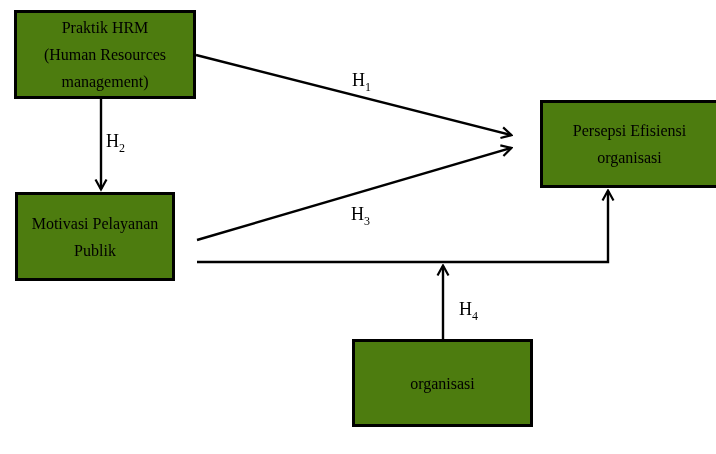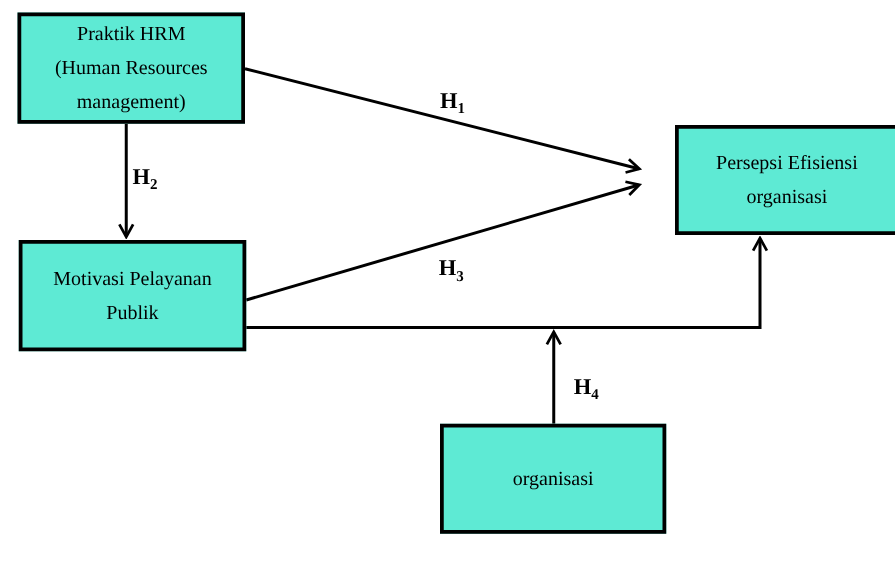--- a/index.html
+++ b/index.html
@@ -14,38 +14,37 @@
   }
   .edges-layer {
     position: absolute;
     left: 0; top: 0;
     width: 716px; height: 454px;
   }
   .node {
     position: absolute;
     box-sizing: border-box;
     border: 3px solid #000000;
-    background: #5eead4;
+    background: #4d7c0f;
     display: flex;
     align-items: center;
     justify-content: center;
     text-align: center;
   }
   .node-text { width: 100%; }
   .node-line {
     font-size: 16px;
     line-height: 27px;
     white-space: nowrap;
   }
   .edge-label {
     position: absolute;
     font-size: 18px;
     line-height: 20px;
     white-space: nowrap;
-    font-weight: bold;
   }
   .edge-label sub {
     font-size: 12px;
     line-height: 0;
   }
 </style>
 </head>
 <body>
 
 <div class="diagram">
@@ -64,21 +63,21 @@
   </svg>
 
   <div class="node" style="left:14px; top:10px; width:182px; height:89px;">
     <div class="node-text">
       <div class="node-line">Praktik HRM</div>
       <div class="node-line">(Human Resources</div>
       <div class="node-line">management)</div>
     </div>
   </div>
 
-  <div class="node" style="left:15px; top:192px; width:182px; height:89px;">
+  <div class="node" style="left:15px; top:192px; width:160px; height:89px;">
     <div class="node-text">
       <div class="node-line">Motivasi Pelayanan</div>
       <div class="node-line">Publik</div>
     </div>
   </div>
 
   <div class="node" style="left:512px; top:100px; width:179px; height:88px;margin-left:28px;">
     <div class="node-text">
       <div class="node-line">Persepsi Efisiensi</div>
       <div class="node-line">organisasi</div>

